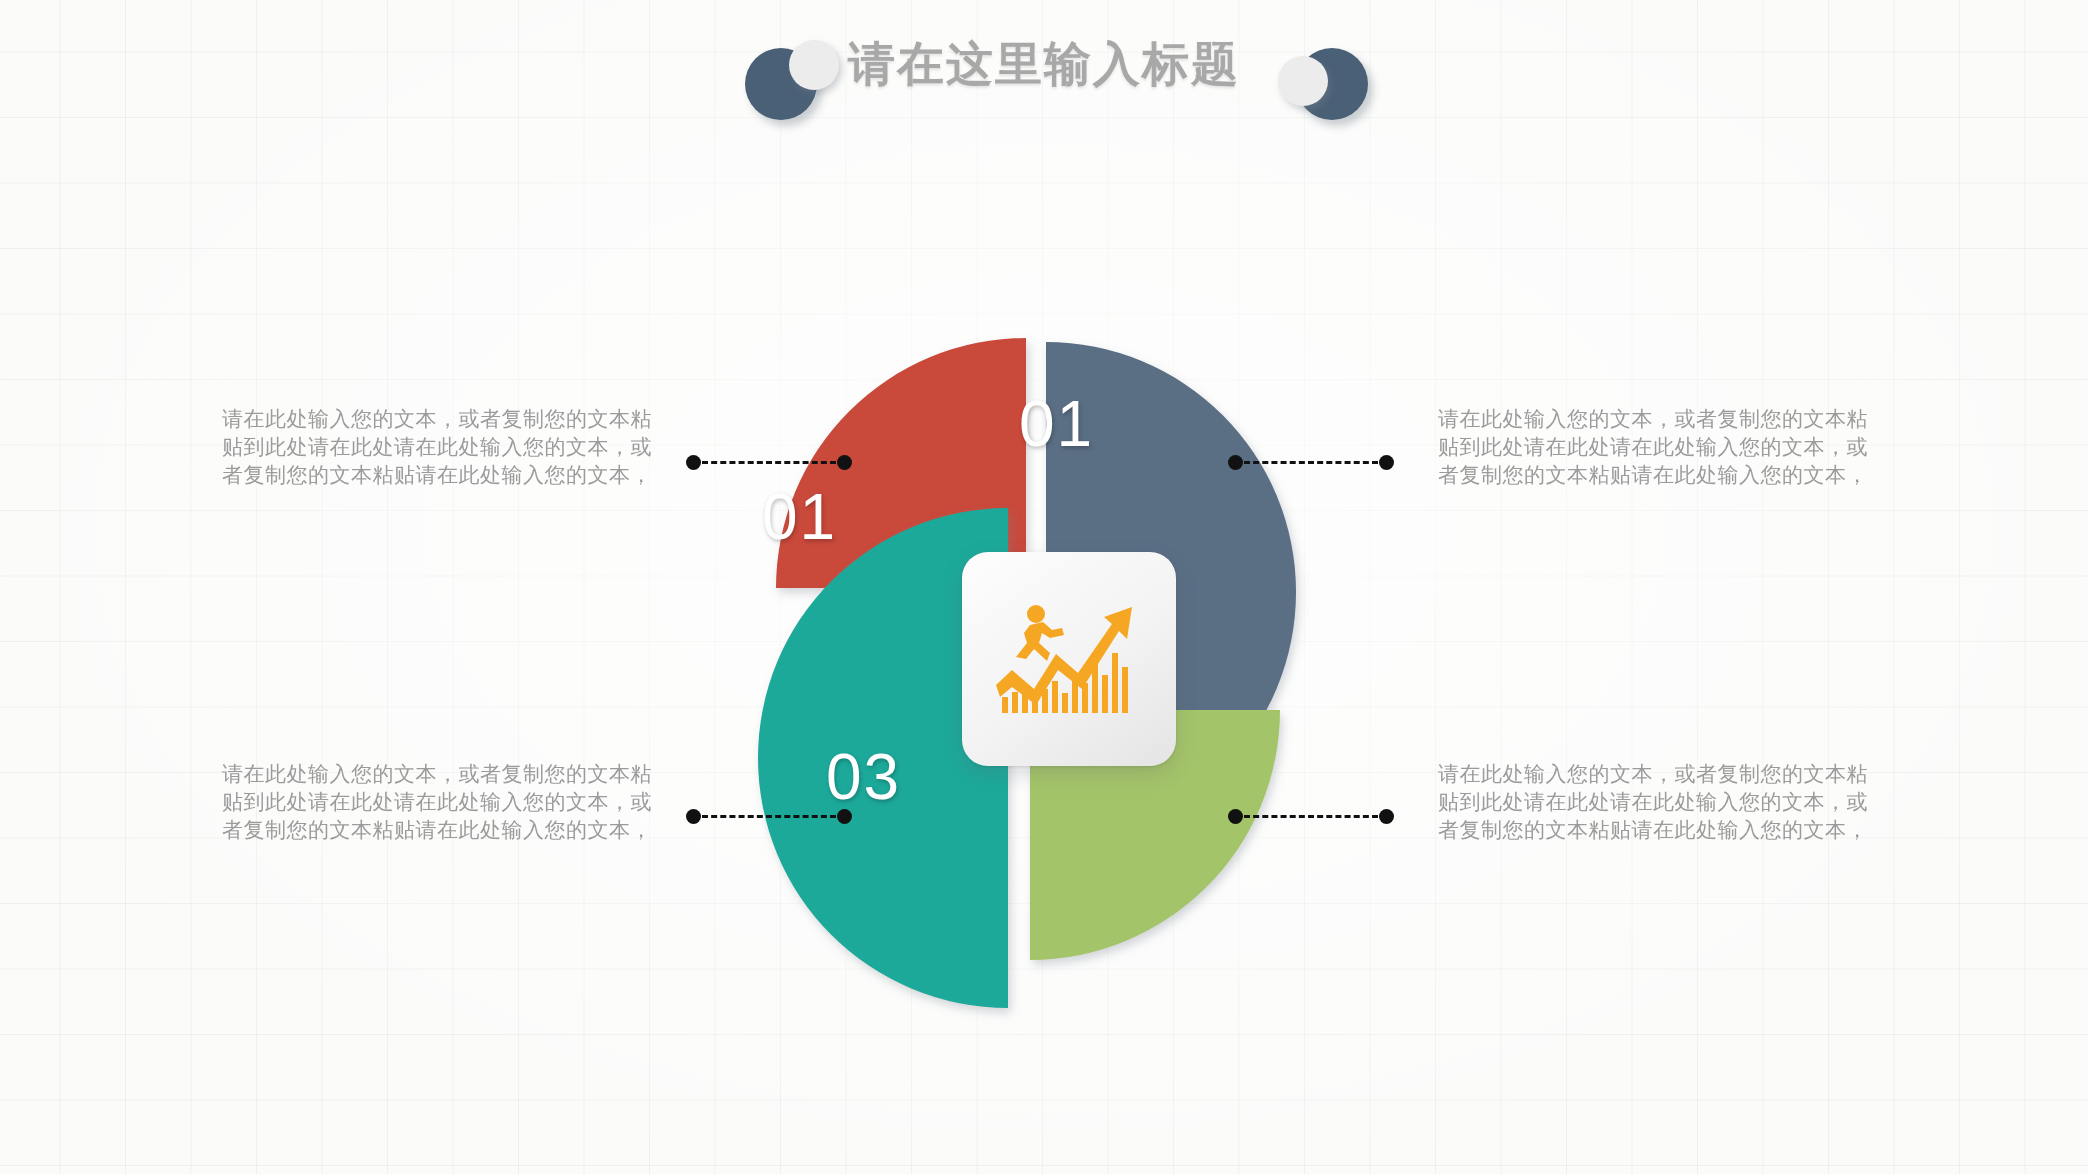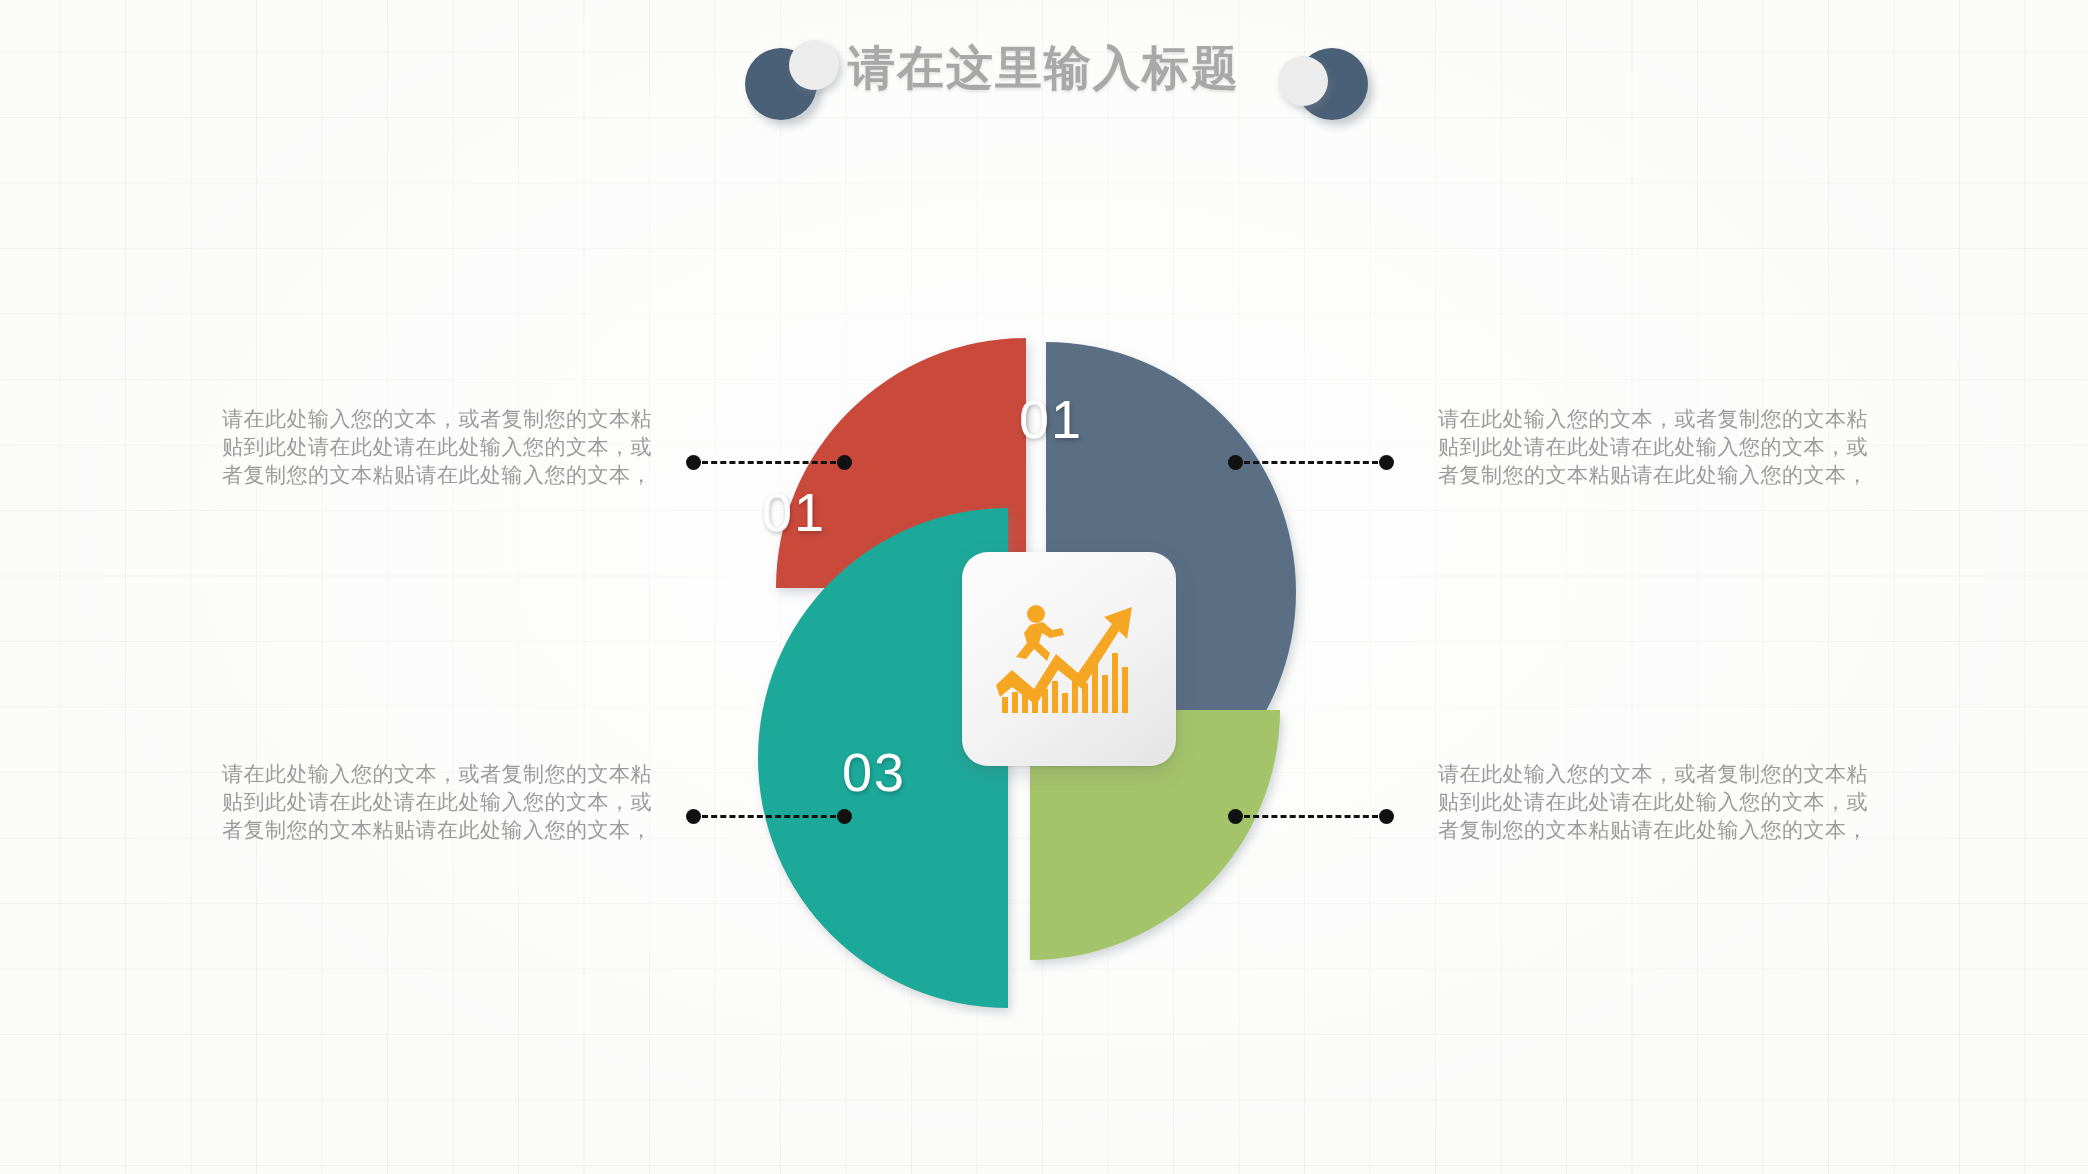--- a/index.html
+++ b/index.html
@@ -33,20 +33,21 @@
     pointer-events: none;
   }
 
   
   #header {
     position: absolute;
     left: 0;
     top: 0;
     width: 2088px;
     height: 140px;
+    font-family: Liberation Mono, monospace;
   }
   .deco-wrap {
     position: absolute;
     top: 40px;
     width: 84px;
     height: 84px;
   }
   #deco-left  { left: 745px; }
   #deco-right { left: 1278px; }
   .deco-dark {
@@ -87,30 +88,30 @@
     left: 730px;
     top: 330px;
     width: 600px;
     height: 620px;
   }
   #diagram svg { display: block; overflow: visible; }
 
   .seg-num {
     position: absolute;
     color: #ffffff;
-    font-size: 54px;
+    font-size: 64px;
     font-weight: 400;
     letter-spacing: 2px;
     text-shadow: 1px 2px 4px rgba(0,0,0,0.25);
     line-height: 1;
     pointer-events: none;
   }
   #num-01 { left: 289px; top: 62px; }
   #num-02 { left: 355px; top: 355px; }
-  #num-03 { left: 112px;  top: 415px; }
+  #num-03 { left: 96px;  top: 415px; }
   #num-04 { left: 32px;  top: 155px; }
 
   
   #center-card {
     position: absolute;
     left: 962px;
     top: 552px;
     width: 214px;
     height: 214px;
     border-radius: 26px;

